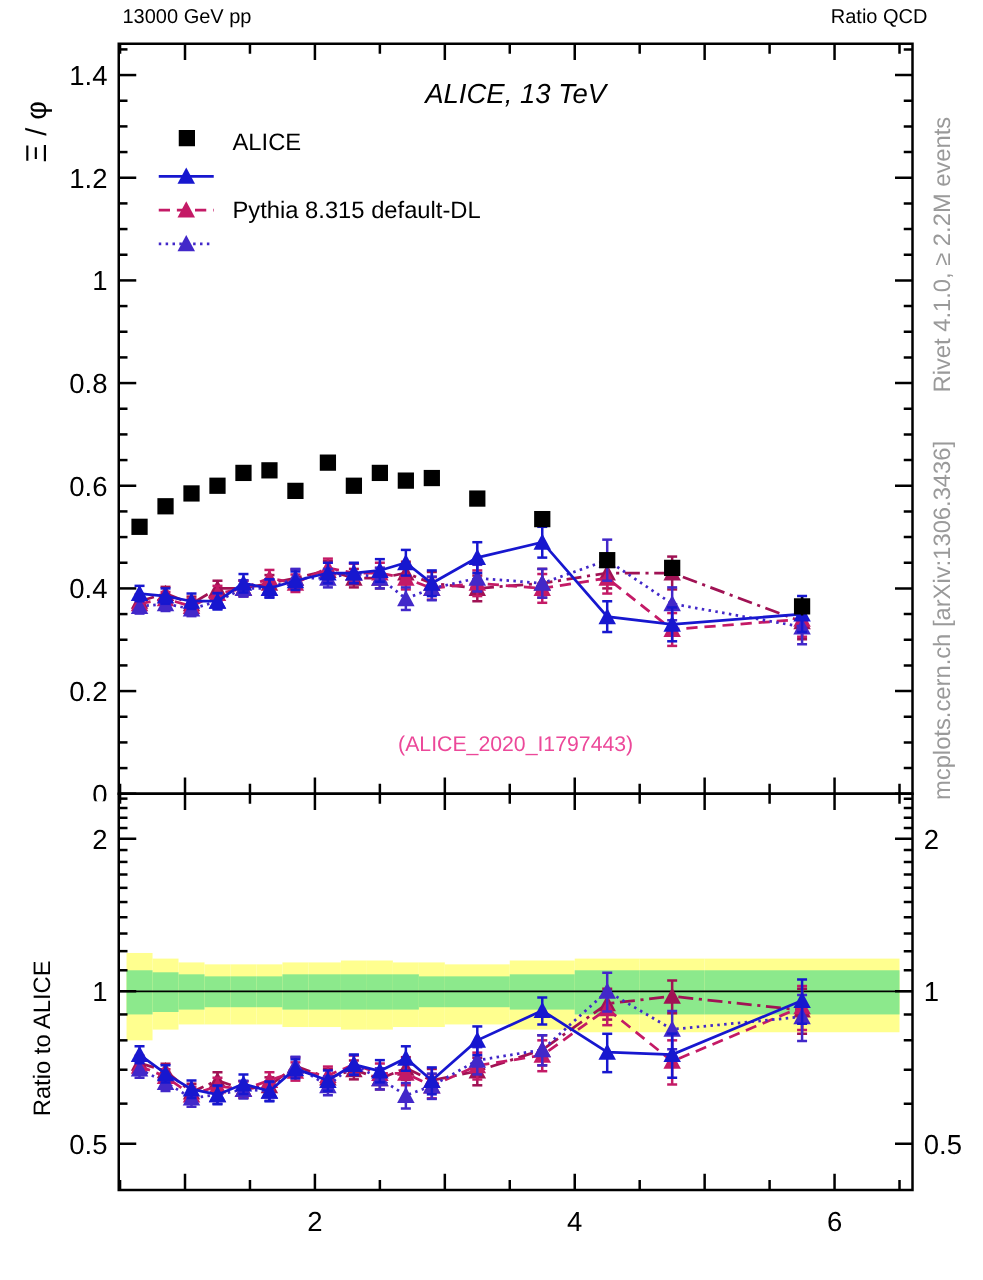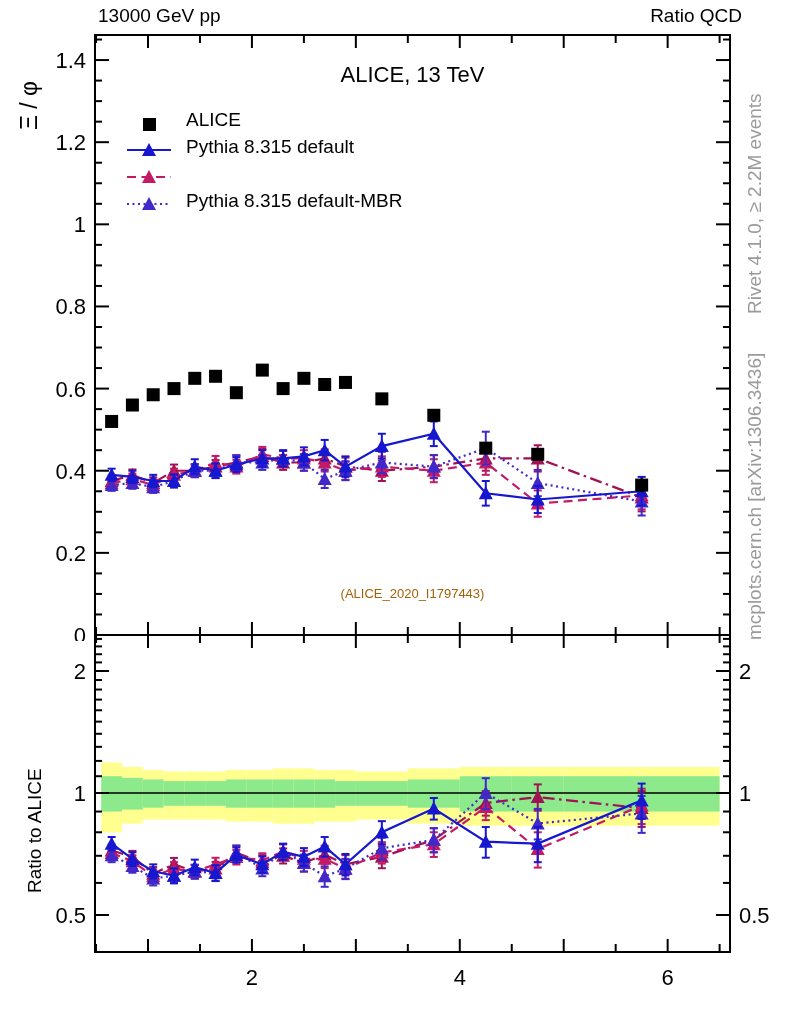--- a/index.html
+++ b/index.html
@@ -1,33 +1,33 @@
 <!DOCTYPE html>
 <html><head>
 <meta charset="utf-8">
 <style>
   html,body{margin:0;padding:0;background:#fff;}
   .page{position:relative;width:786px;height:1024px;background:#fff;overflow:hidden;
         font-family:"Liberation Sans",sans-serif;color:#000;}
-  .hdr{position:absolute;top:5px;font-size:19px;}
+  .hdr{position:absolute;top:5px;font-size:16px;}
   .hdr-left{left:98px;}
   .hdr-right{right:44px;}
-  .title{position:absolute;left:95px;width:635px;top:62px;text-align:center;font-size:22px;}
+  .title{position:absolute;left:95px;width:635px;top:62px;text-align:center;font-size:22px;font-style:italic;}
   .watermark{position:absolute;left:95px;width:635px;top:586px;text-align:center;
-             font-size:13px;color:#a16207;}
+             font-size:17px;color:#ec4899;}
   .vlabel{position:absolute;transform:rotate(-90deg);transform-origin:0 0;white-space:nowrap;}
   .ylab-main{left:16px;top:130px;font-size:23px;}
   .ylab-ratio{left:24px;top:893px;font-size:19px;}
   .side-gray{color:#9a9a9a;font-size:19px;}
   .rivet{left:744px;top:314px;}
   .mcplots{left:744px;top:640px;}
   .xaxis-label{position:absolute;right:44px;top:1024px;font-size:23px;}
   .xaxis-label sub{font-size:15px;}
   .legend{position:absolute;left:126px;top:104px;}
-  .lrow{display:flex;align-items:flex-end;height:27px;}
+  .lrow{display:flex;align-items:flex-start;height:27px;}
   .lmark{width:46px;display:flex;justify-content:center;align-items:center;flex:0 0 46px;}
   .llab{font-size:19px;margin-left:14px;white-space:nowrap;}
   svg{position:absolute;left:0;top:0;}
 </style>
 </head>
 <body>
 
 <div class="page">
   <svg id="chart" width="786" height="1024">
       <defs>
@@ -850,38 +850,37 @@
         </span>
         <span class="llab">ALICE</span>
       </div>
       <div class="lrow">
         <span class="lmark">
           <svg width="46" height="18" style="position: static;">
             <line x1="1" x2="45" y1="10" y2="10" stroke="#1717cf" stroke-width="2.2"></line>
             <path d="M 23 3 L 30 16 L 16 16 Z" fill="#1717cf"></path>
           </svg>
         </span>
-        <span class="llab">Pythia 8.315 default</span>
       </div>
       <div class="lrow">
         <span class="lmark">
           <svg width="46" height="18" style="position: static;">
             <line x1="1" x2="45" y1="10" y2="10" stroke="#c41a66" stroke-width="2.2" stroke-dasharray="9 5.5"></line>
             <path d="M 23 3 L 30 16 L 16 16 Z" fill="#c41a66"></path>
           </svg>
         </span>
+        <span class="llab">Pythia 8.315 default-DL</span>
       </div>
       <div class="lrow">
         <span class="lmark">
           <svg width="46" height="18" style="position: static;">
             <line x1="1" x2="45" y1="10" y2="10" stroke="#4228c9" stroke-width="2.2" stroke-dasharray="2 3.5"></line>
             <path d="M 23 3 L 30 16 L 16 16 Z" fill="#4228c9"></path>
           </svg>
         </span>
-        <span class="llab">Pythia 8.315 default-MBR</span>
       </div>
     </div>
 
   <div class="watermark">(ALICE_2020_I1797443)</div>
 
   <div class="vlabel ylab-main">Ξ / φ</div>
   <div class="vlabel ylab-ratio">Ratio to ALICE</div>
 
   <div class="vlabel side-gray rivet">Rivet 4.1.0, ≥ 2.2M events</div>
   <div class="vlabel side-gray mcplots">mcplots.cern.ch [arXiv:1306.3436]</div>

